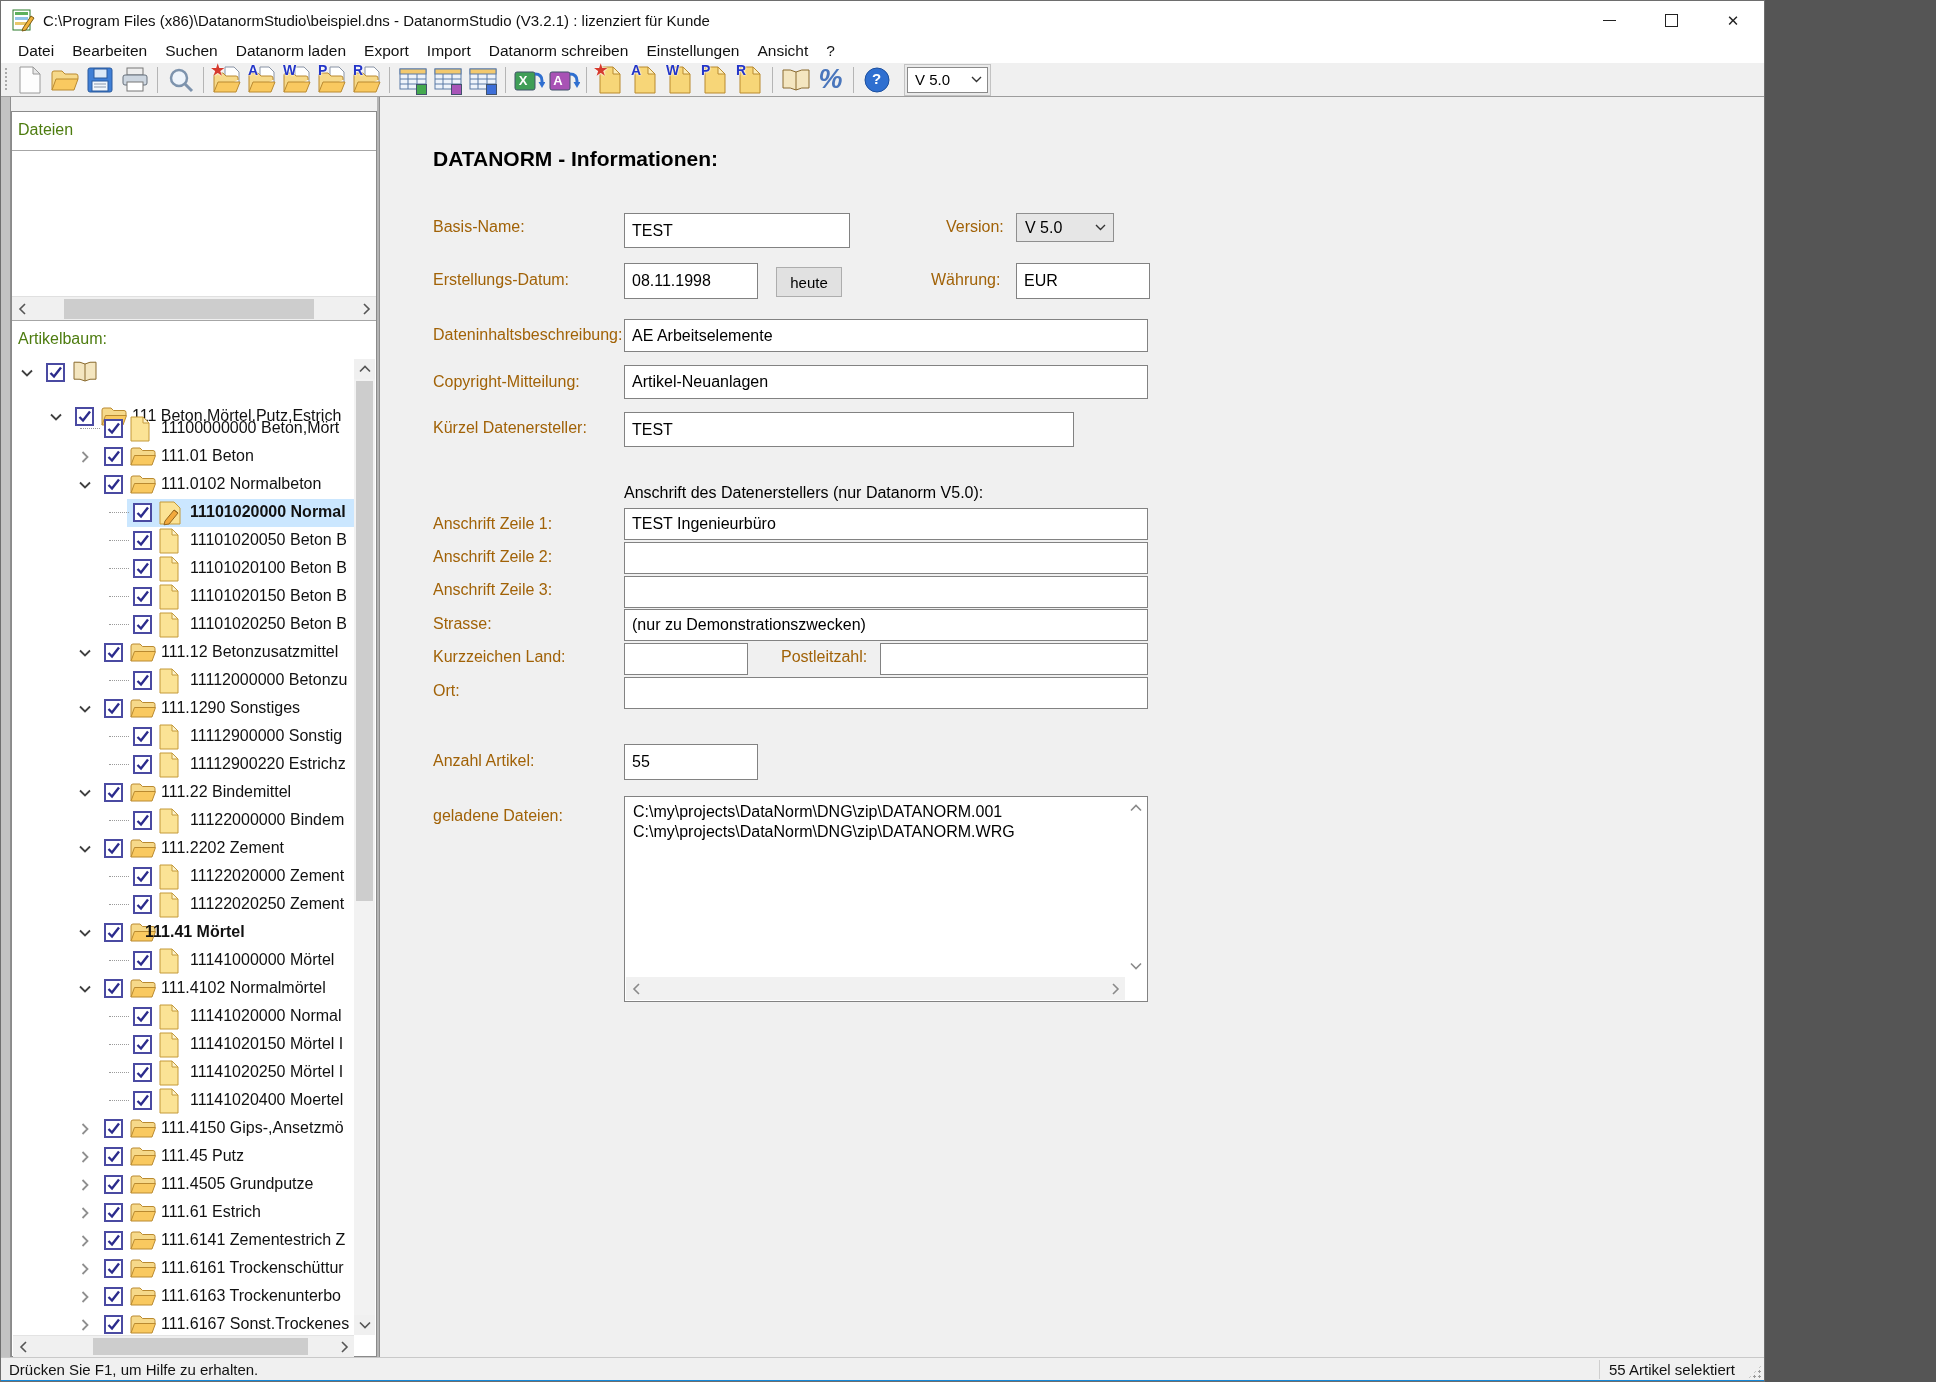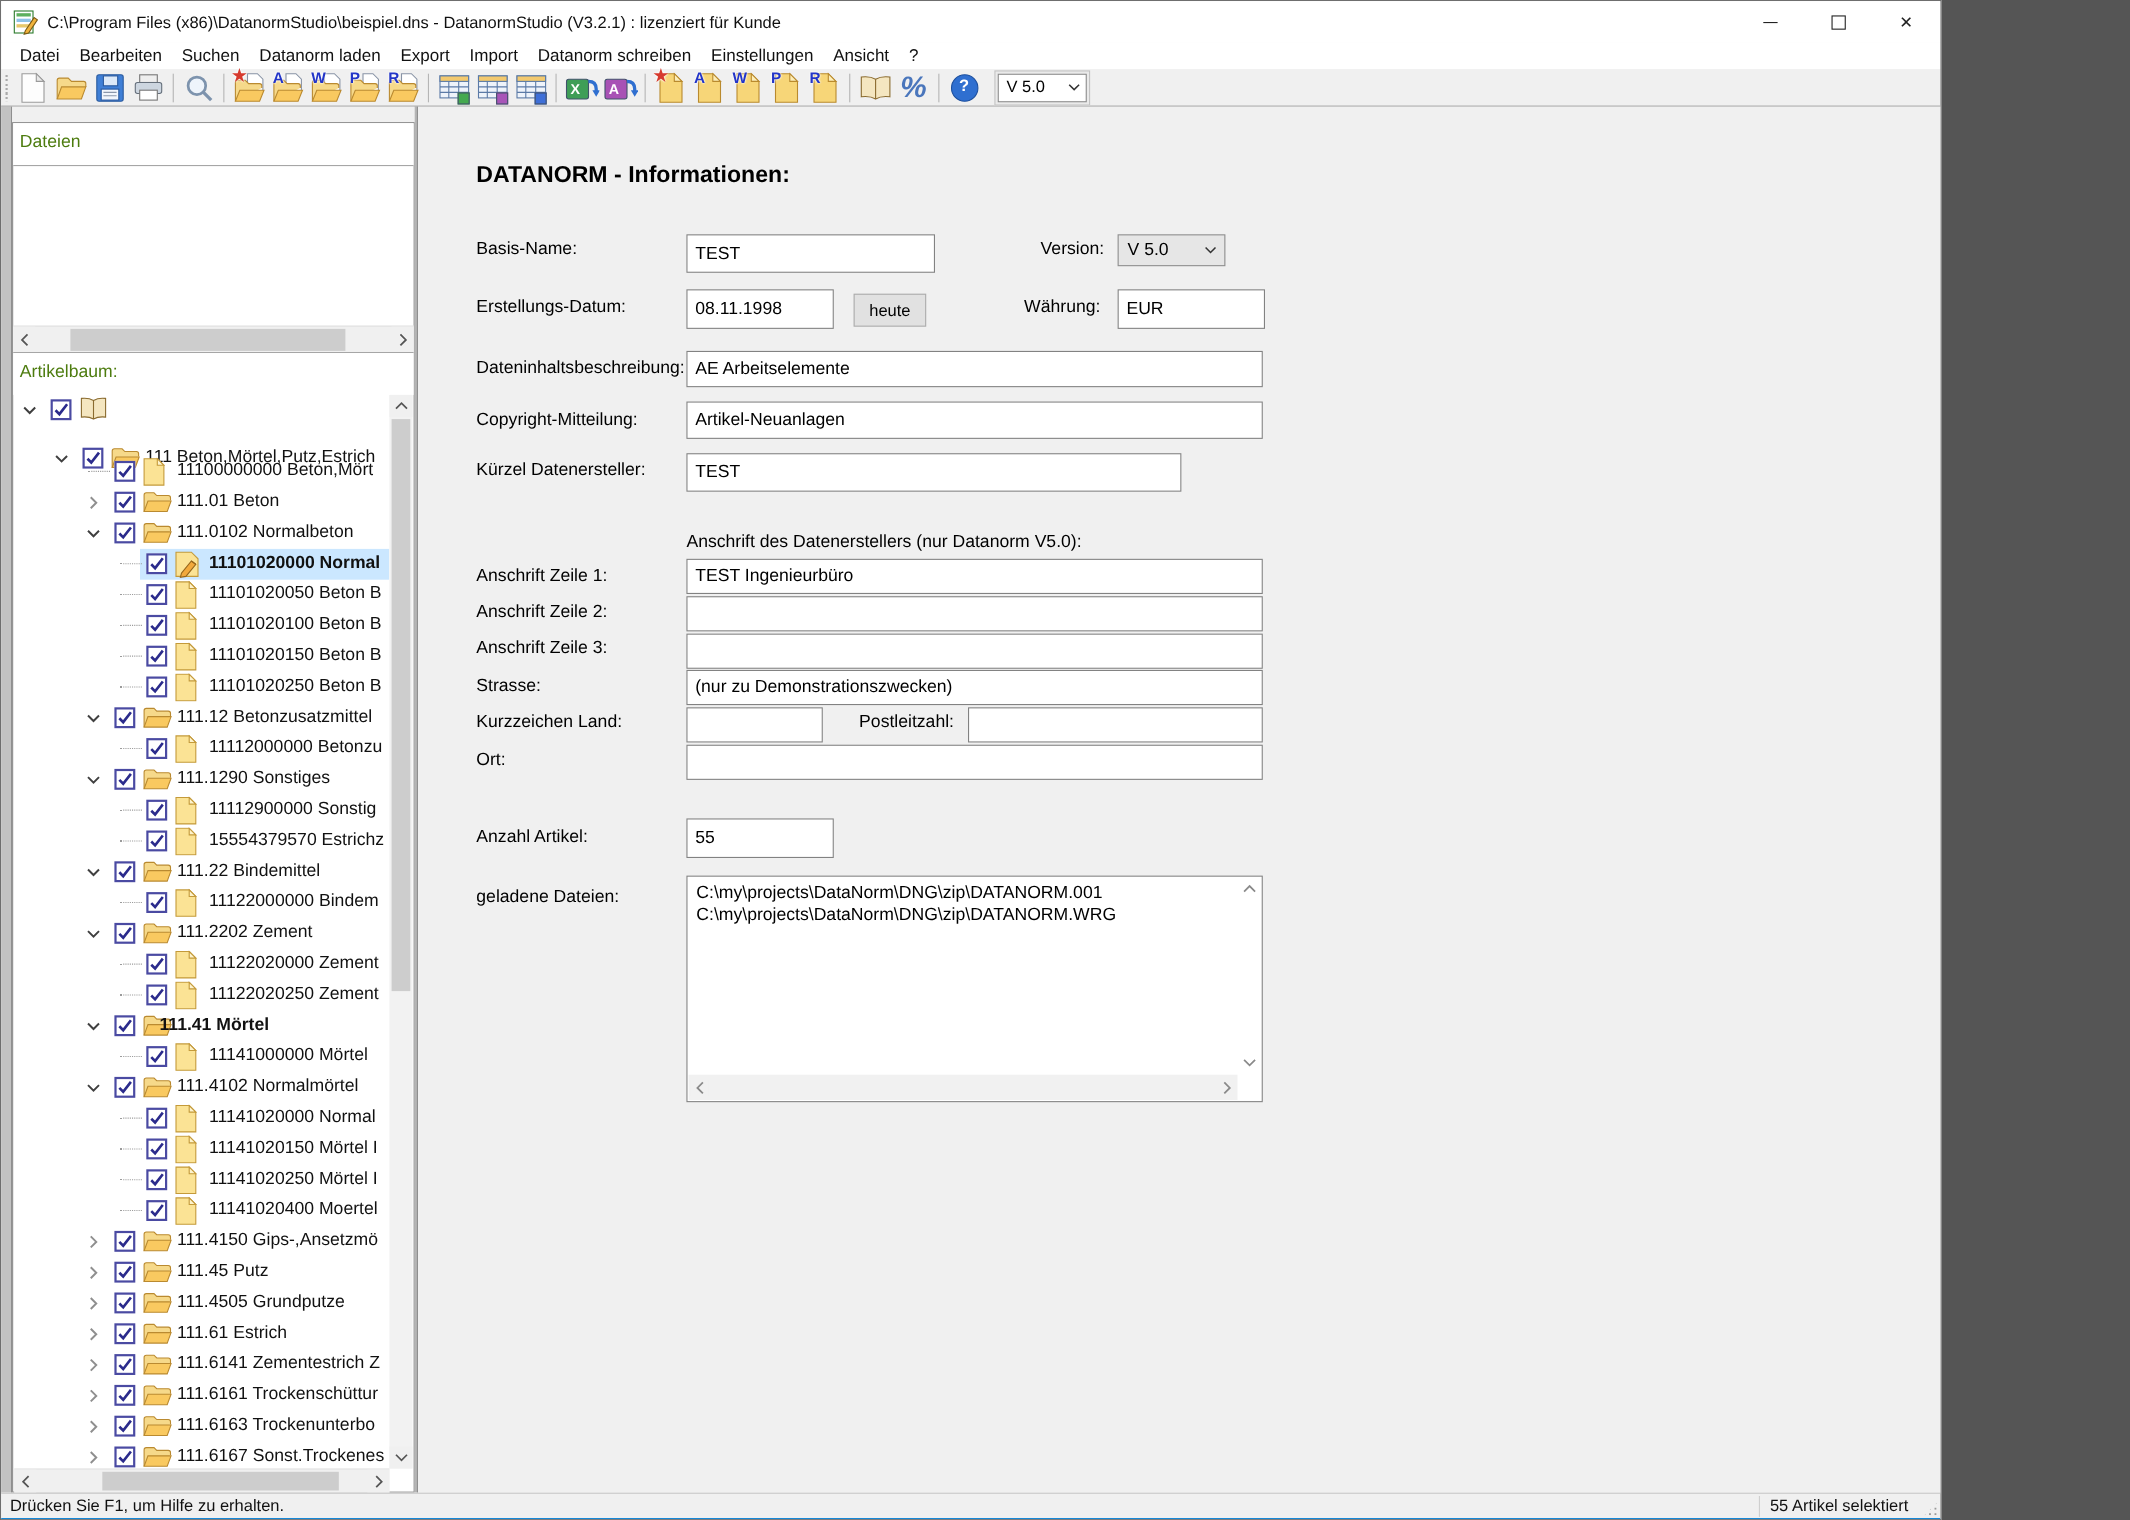--- a/index.html
+++ b/index.html
@@ -61,21 +61,21 @@
   .tree-arrow{position:absolute;top:7px;width:14px;height:14px;}
   .tree-cb{position:absolute;top:4px;width:19px;height:19px;border:2px solid #4a4aa2;background:#fff;box-sizing:border-box;}
   .tree-ico{position:absolute;top:1px;width:30px;height:26px;}
   .tree-label{position:absolute;top:4px;font-size:16px;color:#111;white-space:nowrap;}
   .stub{position:absolute;top:13px;border-top:1px dotted #9b9b9b;width:20px;}
   
   .splitter{position:absolute;left:376px;top:96px;width:3px;height:1260px;background:#b5b5b5;border-right:1px solid #8f8f8f;box-sizing:border-box;}
   
   .form-area{position:absolute;left:379px;top:96px;width:1557px;height:1260px;background:#f0f0f0;}
   .fa-title{position:absolute;left:53px;top:50px;font-size:21px;font-weight:bold;color:#000;}
-  .flabel{position:absolute;font-size:16px;color:#000000;white-space:nowrap;}
+  .flabel{position:absolute;font-size:16px;color:#a16207;white-space:nowrap;}
   .fin{position:absolute;border:1px solid #828282;background:#fff;font-family:"Liberation Sans",sans-serif;font-size:16px;color:#000;padding:0 7px;box-sizing:border-box;outline:none;}
   .btn-heute{position:absolute;left:396px;top:170px;width:66px;height:30px;background:#e1e1e1;border:1px solid #adadad;font-family:"Liberation Sans",sans-serif;font-size:15px;color:#000;}
   .combo{position:absolute;background:#e6e6e6;border:1px solid #8f8f8f;display:flex;align-items:center;padding-left:8px;font-size:16px;box-sizing:border-box;}
   .combo .chev{position:absolute;right:7px;top:10px;}
   .fgroup-heading{position:absolute;left:244px;top:387px;font-size:16px;color:#000;}
   .files-box{position:absolute;left:244px;top:699px;width:524px;height:206px;border:1px solid #828282;background:#fff;box-sizing:border-box;}
   .files-text{position:absolute;left:8px;top:5px;right:26px;font-size:16px;color:#000;white-space:pre;line-height:20px;}
   .files-vsb{position:absolute;right:1px;top:1px;width:20px;bottom:25px;background:#fff;}
   .files-hsb{position:absolute;left:1px;right:22px;bottom:1px;height:23px;background:#f1f1f1;}
   
@@ -586,21 +586,21 @@
             <svg width="15" height="15" viewBox="0 0 15 15">
               <polyline points="2.5,8 6,11.5 13,2.5" fill="none" stroke="#2b2b8c" stroke-width="2.4"></polyline>
             </svg>
           </span>
           <span class="tree-ico" style="left: 145px;">
             <svg width="22" height="26" viewBox="0 0 22 26">
               <path d="M2 1 h12 l6 6 v18 h-18z" fill="#fbe395" stroke="#c49a3a"></path>
               <path d="M14 1 l6 6 h-6z" fill="#fdf3cd" stroke="#c49a3a"></path>
             </svg>
           </span>
-          <span class="tree-label" style="left: 177px;">15554379570 Estrichz</span>
+          <span class="tree-label" style="left: 177px;">11112900220 Estrichz</span>
         </div>
         <div class="tree-row" style="top: 420px;">
           <span class="tree-arrow" style="left: 65px;">
             <svg width="14" height="14" viewBox="0 0 14 14">
               <polyline points="2,4.5 7,9.5 12,4.5" fill="none" stroke="#404040" stroke-width="1.8"></polyline>
             </svg>
           </span>
           <span class="tree-cb" style="left: 91px;">
             <svg width="15" height="15" viewBox="0 0 15 15">
               <polyline points="2.5,8 6,11.5 13,2.5" fill="none" stroke="#2b2b8c" stroke-width="2.4"></polyline>

